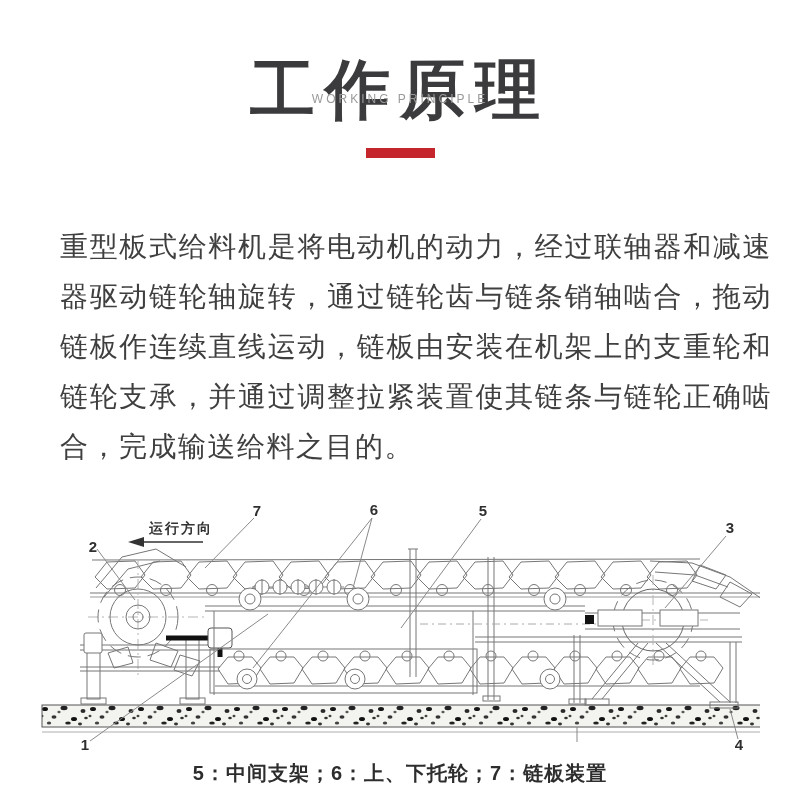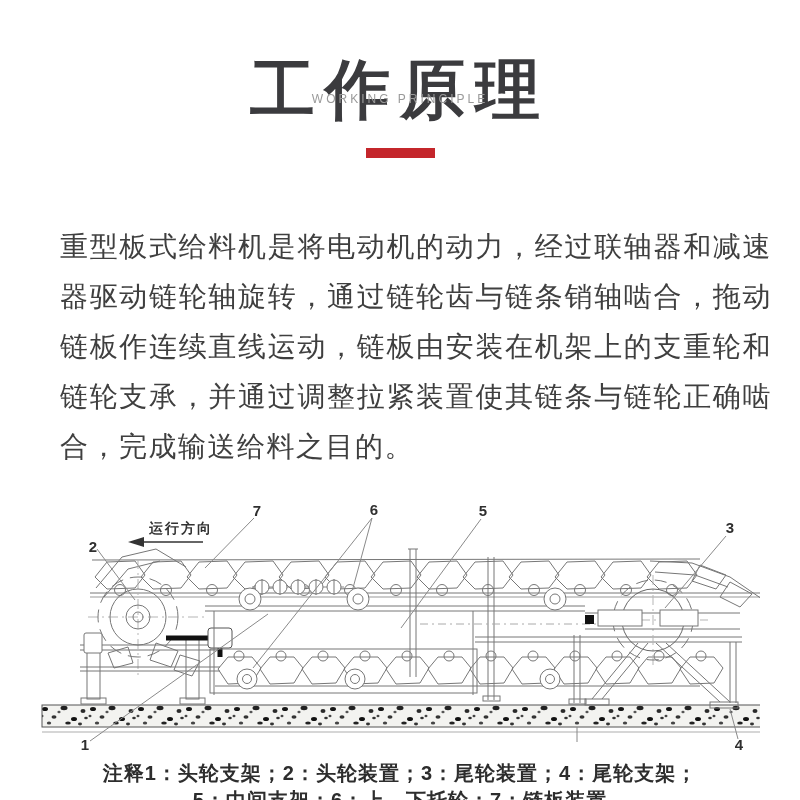--- a/index.html
+++ b/index.html
@@ -277,15 +277,14 @@
     <text class="num" x="690" y="46" text-anchor="middle">3</text>
     <text class="num" x="699" y="263" text-anchor="middle">4</text>
     <text class="num" x="443" y="29" text-anchor="middle">5</text>
     <text class="num" x="334" y="28" text-anchor="middle">6</text>
     <text class="num" x="217" y="29" text-anchor="middle">7</text>
   </g>
 </svg>
 </div>
 
 <div class="abs caption">
-  <div>注释1：头轮支架；2：头轮装置；3：尾轮装置；4：尾轮支架；</div>
   <div>5：中间支架；6：上、下托轮；7：链板装置</div>
 </div>
 
 </body></html>

